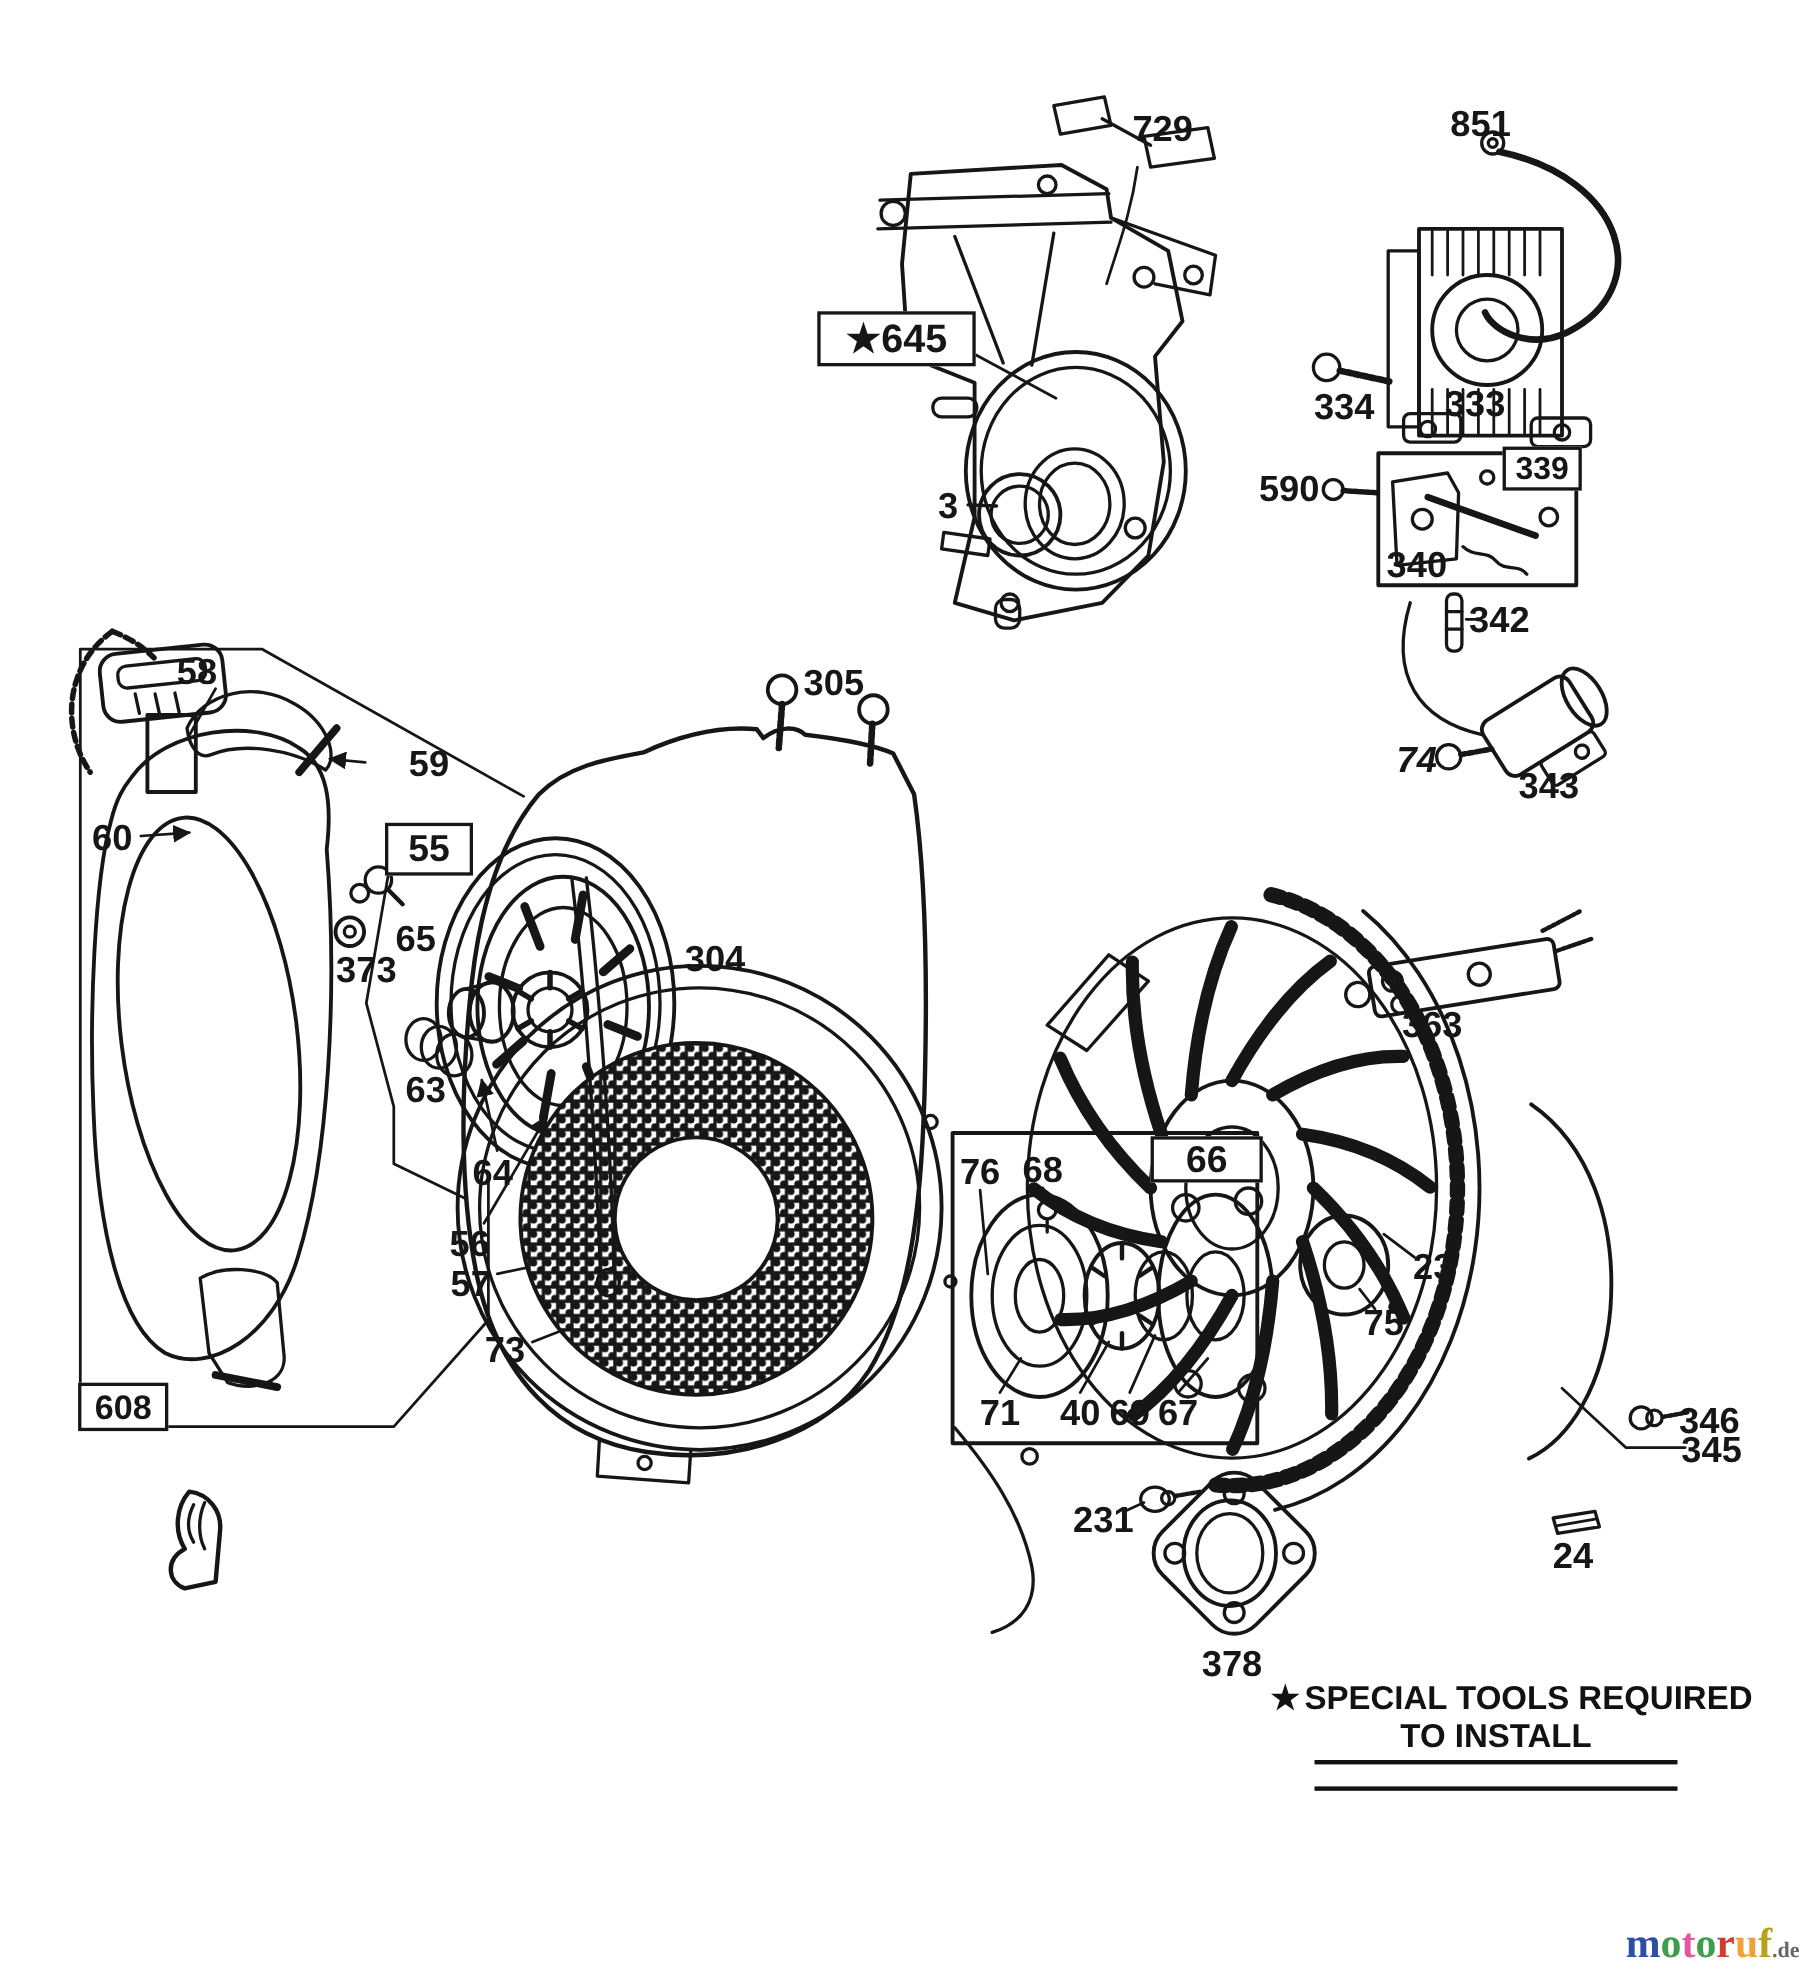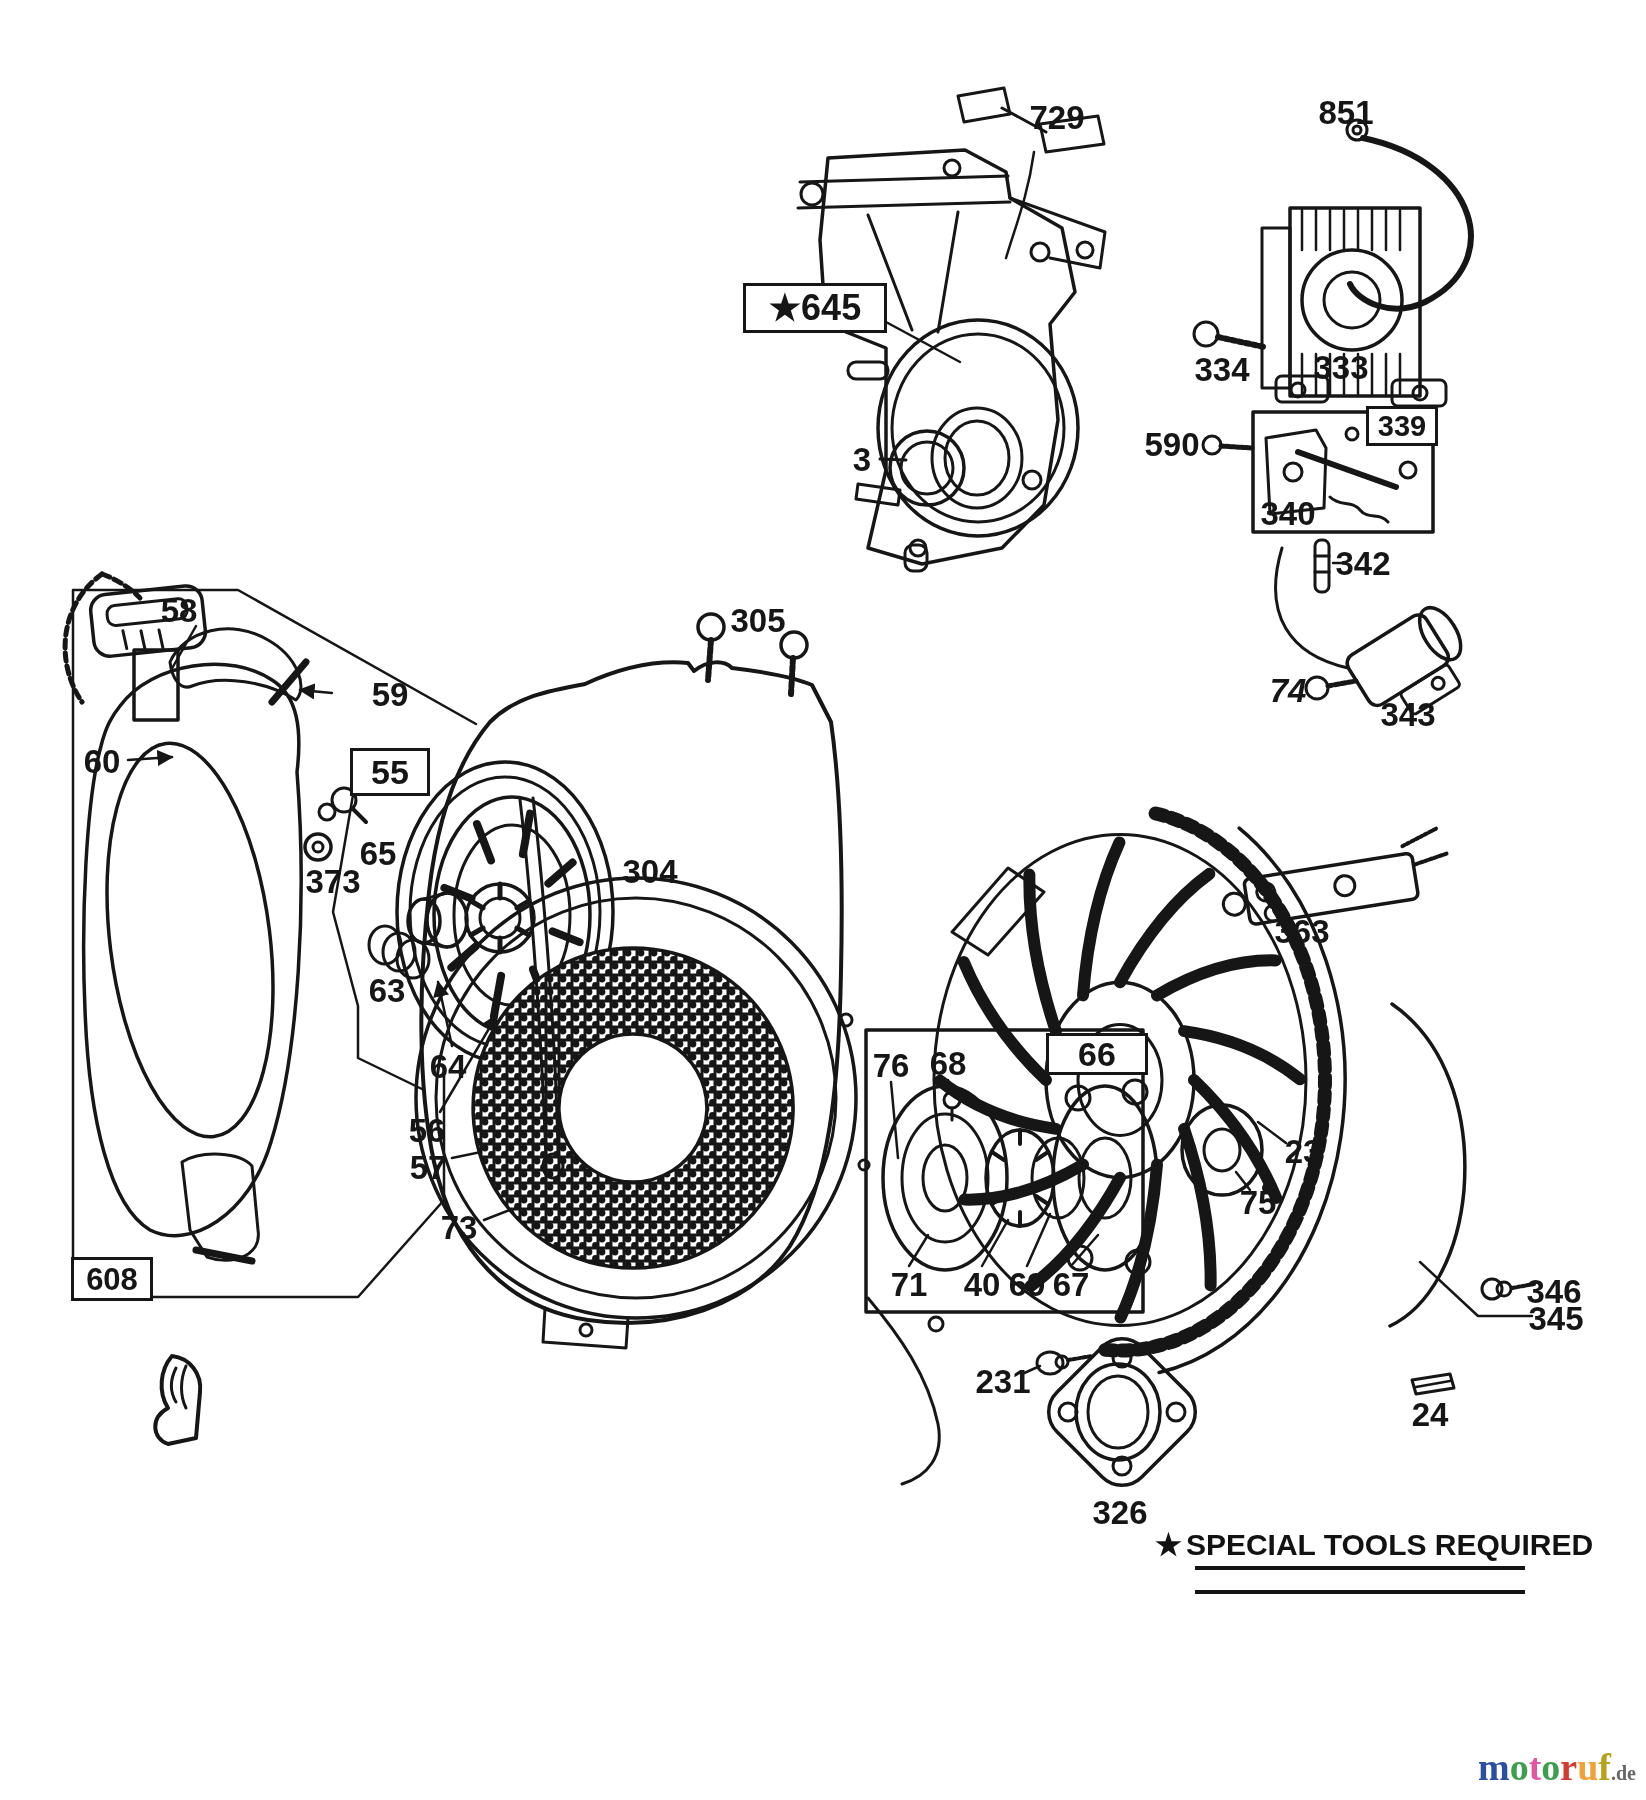--- a/index.html
+++ b/index.html
@@ -370,25 +370,26 @@
       <div class="part-label" style="left: 982px; top: 1284px;">40</div>
       <div class="part-label" style="left: 1027px; top: 1284px;">69</div>
       <div class="part-label" style="left: 1071px; top: 1284px;">67</div>
       <div class="part-label" style="left: 1302px; top: 931px;">363</div>
       <div class="part-label" style="left: 1303px; top: 1151px;">23</div>
       <div class="part-label" style="left: 1258px; top: 1202px;">75</div>
       <div class="part-label" style="left: 1554px; top: 1291px;">346</div>
       <div class="part-label" style="left: 1556px; top: 1318px;">345</div>
       <div class="part-label" style="left: 1430px; top: 1414px;">24</div>
       <div class="part-label" style="left: 1003px; top: 1381px;">231</div>
-      <div class="part-label" style="left: 1120px; top: 1512px;">326</div>
+      <div class="part-label" style="left: 1120px; top: 1512px;">378</div>
     </div>
 
 <div class="footnote">
   <div class="fn-line"><span class="star">★</span><span>SPECIAL TOOLS REQUIRED</span></div>
+  <div class="fn-line">TO INSTALL</div>
   <div class="fn-rule"></div>
   <div class="fn-gap"></div>
   <div class="fn-rule"></div>
 </div>
 
 <div class="watermark">
   <span id="wm-letters"><span style="color: rgb(43, 79, 163);">m</span><span style="color: rgb(63, 158, 77);">o</span><span style="color: rgb(226, 87, 159);">t</span><span style="color: rgb(63, 158, 77);">o</span><span style="color: rgb(210, 59, 47);">r</span><span style="color: rgb(240, 161, 58);">u</span><span style="color: rgb(185, 161, 28);">f</span></span><span class="wm-suffix" style="color: rgb(102, 102, 102);">.de</span>
 </div>
 
 </div>

